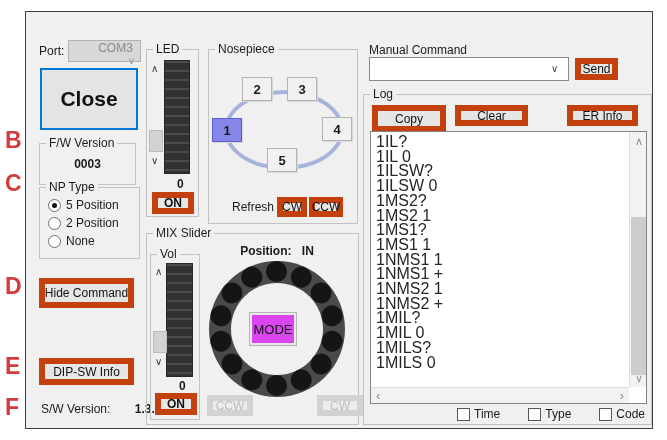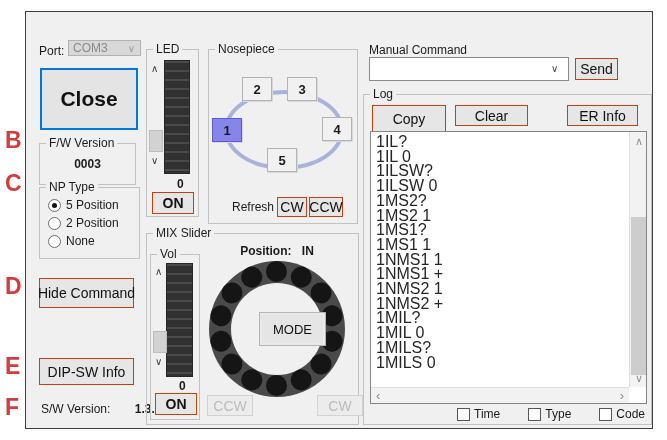--- a/index.html
+++ b/index.html
@@ -12,21 +12,21 @@
   #title { padding-left:8px; font-size:12px; color:#1b1b1b; }
   #winbtns { margin-left:auto; display:flex; height:100%; }
   .winbtn { width:44px; height:100%; display:flex; align-items:center; justify-content:center; color:#333; }
   .winbtn.min { font-size:15px; }
   .winbtn.cls { font-size:13px; }
   .maxsq { width:10px; height:10px; border:1px solid #c9c9c9; display:inline-block; }
 
   
   .grp { position:absolute; border:1px solid #c2c2c2; }
   .cap { position:absolute; top:-8px; left:6px; background:#f0f0f0; padding:0 3px; font-size:12px; line-height:14px; white-space:nowrap; }
-  .btn { position:absolute; display:flex; align-items:center; justify-content:center; background:#e6e6e6; border:1px solid #c2410c; font-size:14px; color:#111; cursor:default; white-space:nowrap; }
+  .btn { position:absolute; display:flex; align-items:center; justify-content:center; background:#e6e6e6; border:6px solid #c2410c; font-size:12px; color:#111; cursor:default; white-space:nowrap; }
   .btn.bold { font-weight:bold; }
   .btn.disabled { background:#ececec; border-color:#d2d2d2; color:#bcbcbc; }
   .lbl { position:absolute; white-space:nowrap; }
   .arr { position:absolute; font-size:10px; color:#3c3c3c; line-height:10px; }
   .meter { position:absolute; background:repeating-linear-gradient(to bottom,#4a4a4a 0 2px,#313131 2px 9px); border:1px solid #262626; }
   .thumb { position:absolute; background:#d2d2d2; border:1px solid #bdbdbd; }
   .slval { position:absolute; font-weight:bold; font-size:12px; }
 
   .radio-row { position:absolute; left:8px; display:flex; align-items:center; gap:5px; height:16px; }
   .radio { width:13px; height:13px; border:1px solid #6e6e6e; border-radius:50%; background:#fff; position:relative; flex:none; }
@@ -49,21 +49,21 @@
   #vscroll .thumb { left:1px; top:85px; width:15px; height:158px; border:none; background:#cdcdcd; }
   #hscroll { position:absolute; left:0; right:17px; bottom:0; height:16px; background:#f2f2f2; border-top:1px solid #dedede; }
   .sarr { position:absolute; color:#8f8f8f; font-size:11px; line-height:11px; }
   #cbrow { position:absolute; left:0; top:311px; width:289px; height:16px; display:flex; justify-content:flex-end; align-items:center; gap:28px; padding-right:8px; }
   .cbitem { display:flex; align-items:center; gap:4px; }
   .cb { width:13px; height:13px; border:1px solid #565656; background:#fff; flex:none; }
 
   
   #combo { position:absolute; left:343px; top:45px; width:200px; height:24px; background:#fff; border:1px solid #8a8a8a; font-size:12px; padding:0 20px 0 5px; font-family:"Liberation Sans",sans-serif; }
   #combo-arrow { position:absolute; left:525px; top:51px; font-size:10px; color:#444; }
-  #port-combo { position:absolute; left:42px; top:28px; width:73px; height:16px; background:#d8d8d8; border:1px solid #b2b2b2; color:#8a8a8a; display:flex; align-items:center; padding-left:4px; }
+  #port-combo { position:absolute; left:42px; top:28px; width:73px; height:22px; background:#d8d8d8; border:1px solid #b2b2b2; color:#8a8a8a; display:flex; align-items:center; padding-left:22px;flex-direction:column; }
   #port-combo .pa { margin-left:auto; padding-right:5px; color:#9b9b9b; font-size:10px; }
 
   .ann { position:absolute; color:#d23c3c; font-weight:bold; font-size:23px; line-height:1; }
 </style>
 </head>
 <body>
 
 <div id="page">
 
   <div class="ann" style="left:128px; top:220px;">A</div>
@@ -167,21 +167,21 @@
         <span class="dot" style="--a:102.9deg"></span>
         <span class="dot" style="--a:128.6deg"></span>
         <span class="dot" style="--a:154.3deg"></span>
         <span class="dot" style="--a:180deg"></span>
         <span class="dot" style="--a:205.7deg"></span>
         <span class="dot" style="--a:231.4deg"></span>
         <span class="dot" style="--a:257.1deg"></span>
         <span class="dot" style="--a:282.9deg"></span>
         <span class="dot" style="--a:308.6deg"></span>
         <span class="dot" style="--a:334.3deg"></span>
-        <div class="btn" style="left:40px; top:51px; width:67px; height:34px; background:#e5e5e5; border:1px solid #b5b5b5; box-shadow:inset 0 0 0 2px #e9e9e9; font-size:13px;margin-left:10px;">MODE</div>
+        <div class="btn" style="left:40px; top:51px; width:48px; height:34px; background:#d946ef; border:1px solid #b5b5b5; box-shadow:inset 0 0 0 2px #e9e9e9; font-size:13px;">MODE</div>
       </div>
 
       <div class="btn disabled" style="left:60px;  top:161px; width:46px; height:21px;">CCW</div>
       <div class="btn disabled" style="left:170px; top:161px; width:46px; height:21px;">CW</div>
     </div>
 
     <span class="lbl" style="left:343px; top:31px;">Manual Command</span>
     <input id="combo" type="text" value="" style="">
     <span id="combo-arrow">∨</span>
     <div class="btn" style="left:549px; top:46px; width:43px; height:22px;">Send</div>

